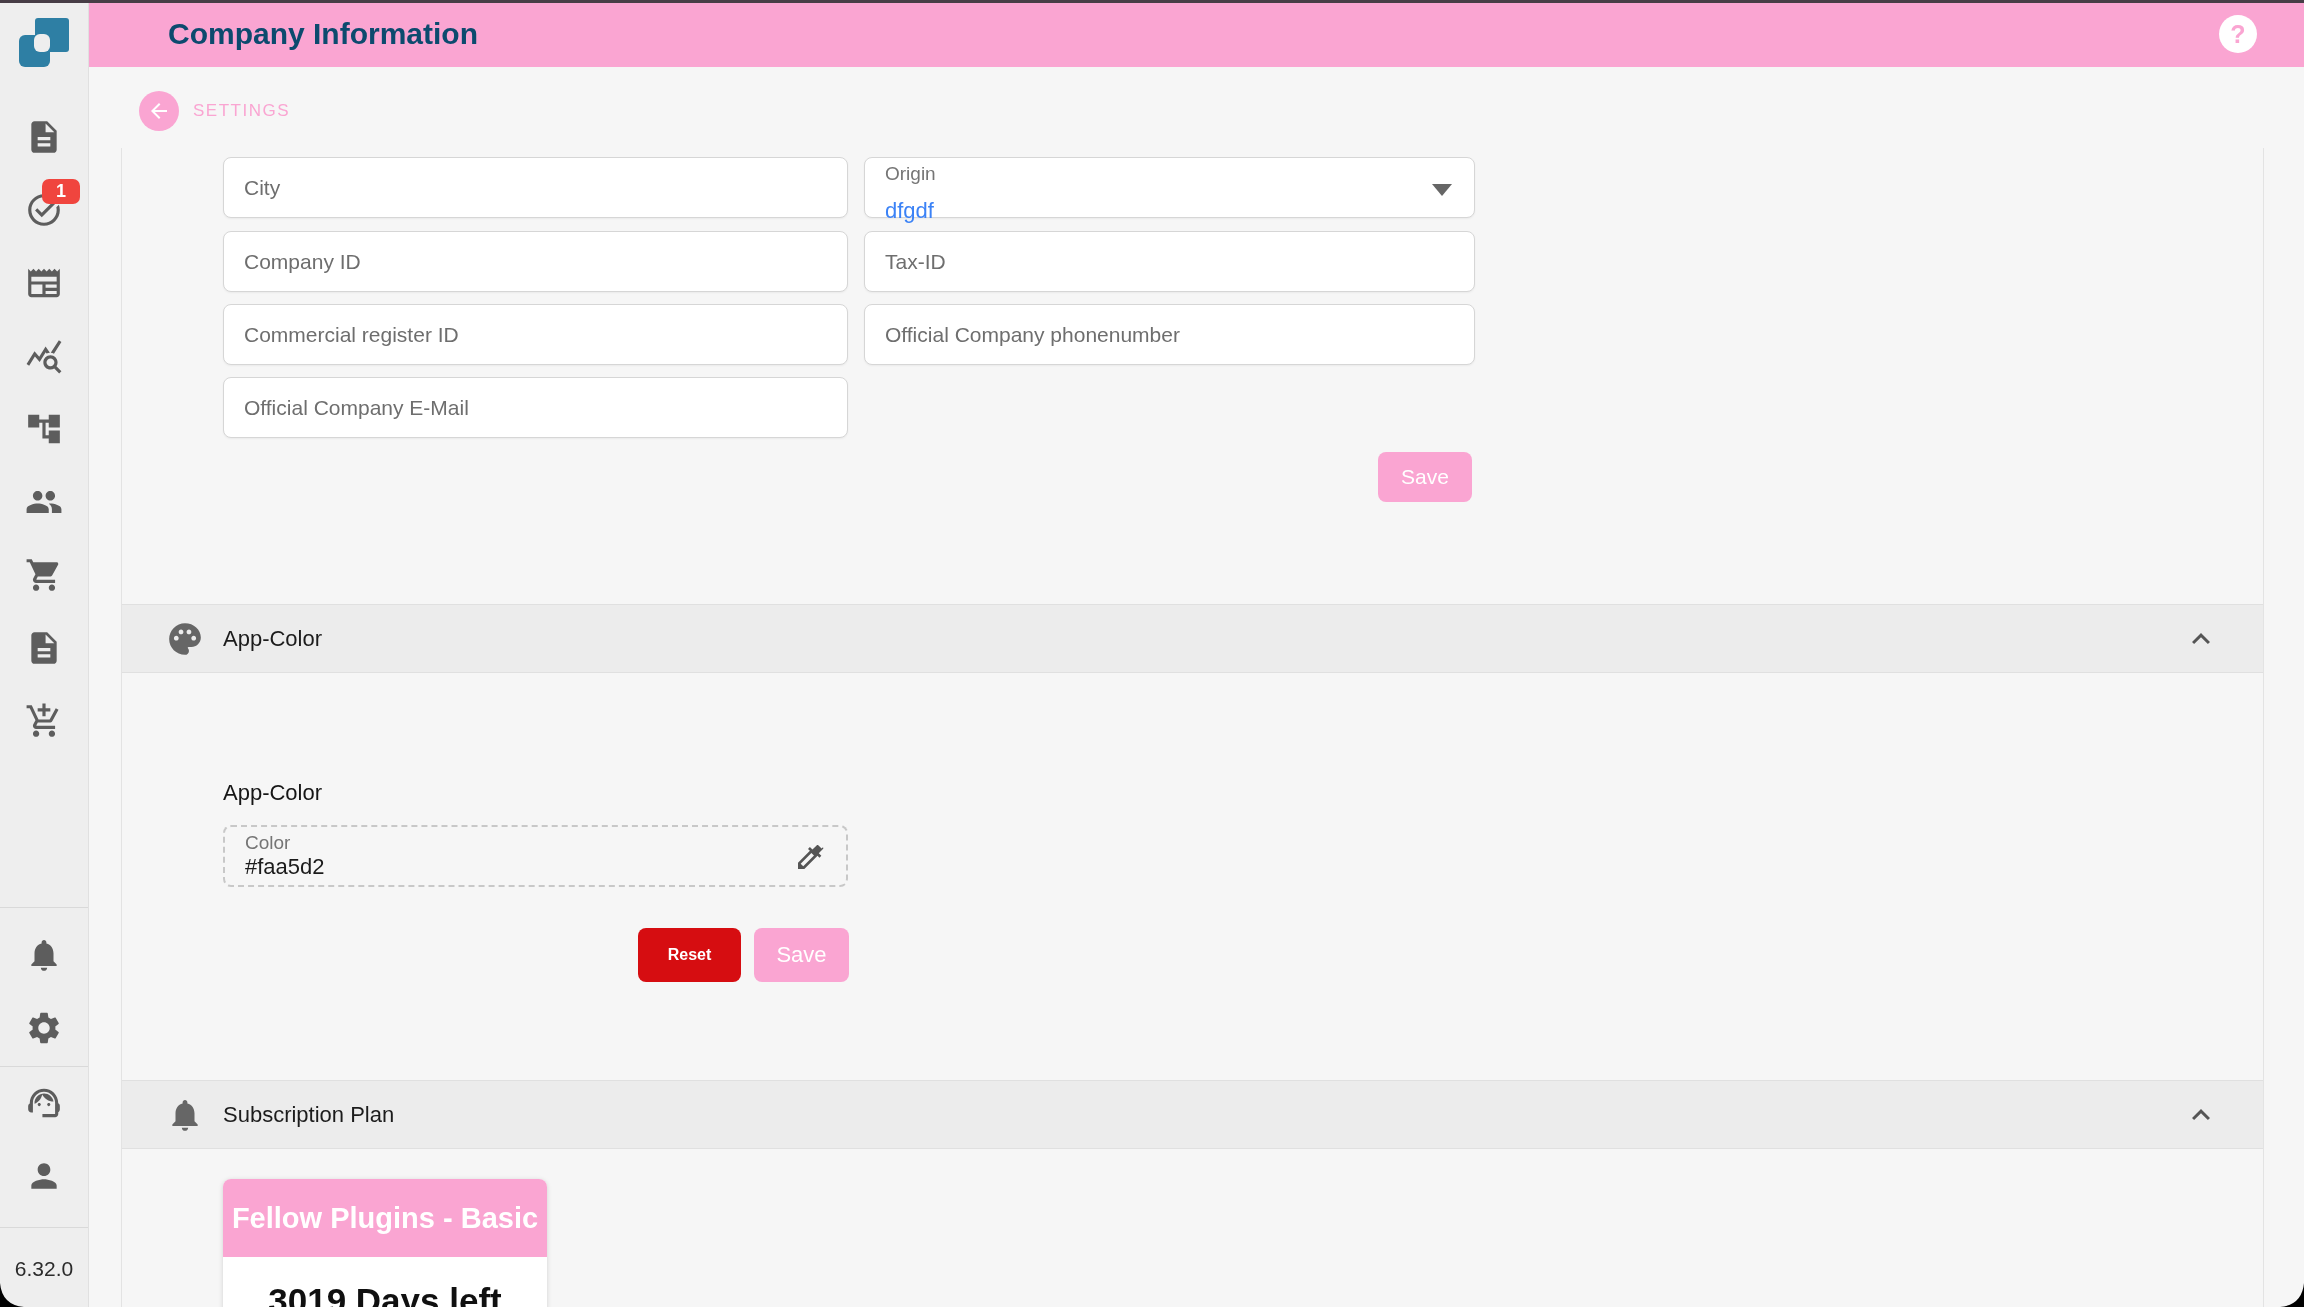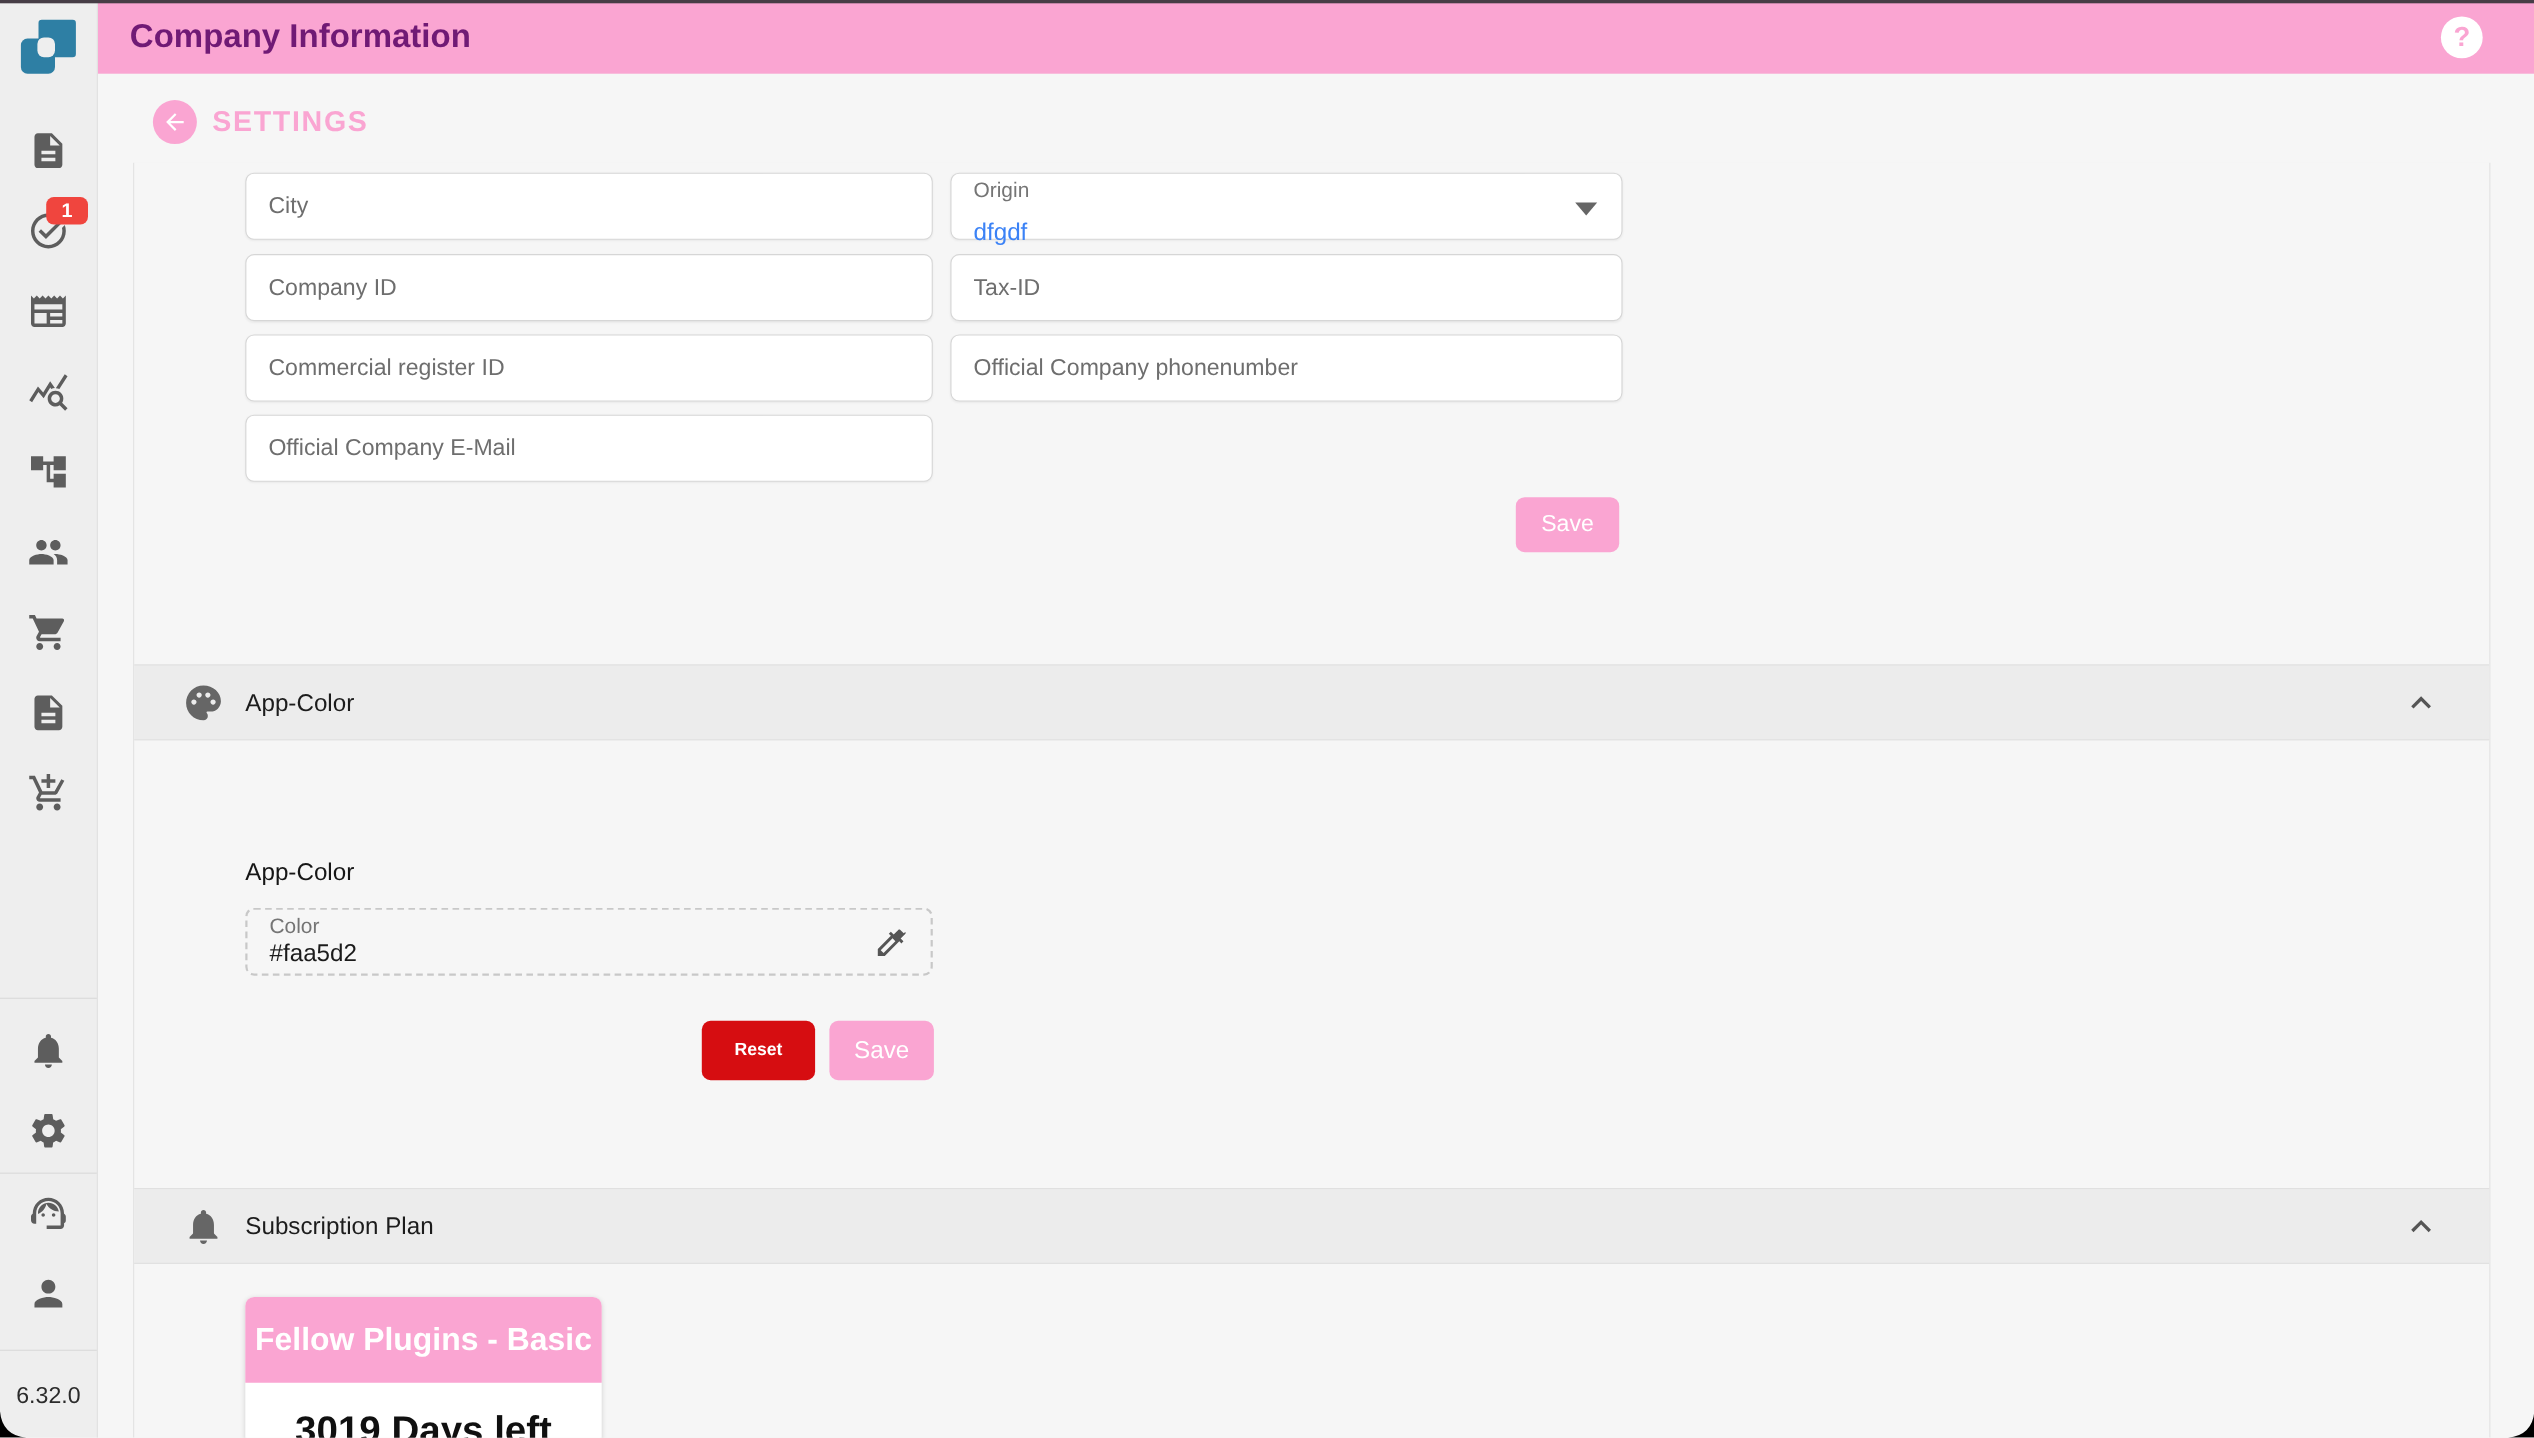--- a/index.html
+++ b/index.html
@@ -22,31 +22,31 @@
     background:#f0453e;color:#fff;font-size:18px;font-weight:bold;
     display:flex;align-items:center;justify-content:center;z-index:2;}
   .side-abs{position:absolute;left:0;width:88px;display:flex;justify-content:center;cursor:pointer;}
   .side-abs svg{width:38px;height:38px;fill:#5d5d5d;}
   .sb-divider{position:absolute;left:0;width:88px;height:1px;background:#d9d9d9;}
   .version{position:absolute;bottom:26px;left:0;width:88px;text-align:center;font-size:21px;color:#2b2b2b;}
 
   
   .appbar{position:absolute;left:88px;right:0;top:0;height:67px;background:#faa5d2;
     display:flex;align-items:center;z-index:20;}
-  .appbar-title{margin-left:30px;font-size:30px;font-weight:bold;color:#701a75;}
+  .appbar-title{margin-left:80px;font-size:30px;font-weight:bold;color:#0c4a6e;}
   .help-btn{position:absolute;right:47px;top:15px;width:38px;height:38px;border-radius:50%;
     background:#ffffff;color:#faa5d2;font-size:25px;font-weight:bold;
     display:flex;align-items:center;justify-content:center;cursor:pointer;}
 
   
   .settings-row{position:absolute;left:88px;top:90px;height:41px;display:flex;align-items:center;z-index:5;}
   .back-btn{margin-left:51px;width:40px;height:40px;border-radius:50%;background:#faa5d2;
     display:flex;align-items:center;justify-content:center;cursor:pointer;}
   .back-btn svg{width:24px;height:24px;fill:#ffffff;}
-  .settings-label{margin-left:14px;font-size:26px;letter-spacing:1.5px;color:#faa5d2;font-weight:700;}
+  .settings-label{margin-left:14px;font-size:17px;letter-spacing:1.5px;color:#faa5d2;font-weight:400;}
 
   
   .card{position:absolute;left:121px;top:148px;width:2141px;bottom:0;background:#f6f6f6;
     border-left:1px solid #e3e3e3;border-right:1px solid #e3e3e3;z-index:1;}
 
   .text-field{position:absolute;box-sizing:border-box;height:61px;background:#fff;
     border:1px solid #d6d6d6;border-radius:8px;padding:0 20px;font-size:21px;color:#1d1d1d;
     outline:none;box-shadow:0 1px 2px rgba(0,0,0,0.05);font-family:"Liberation Sans",sans-serif;}
   .text-field::placeholder{color:#6e6e6e;opacity:1;}
   .f-city{left:101px;top:9px;width:625px;}

